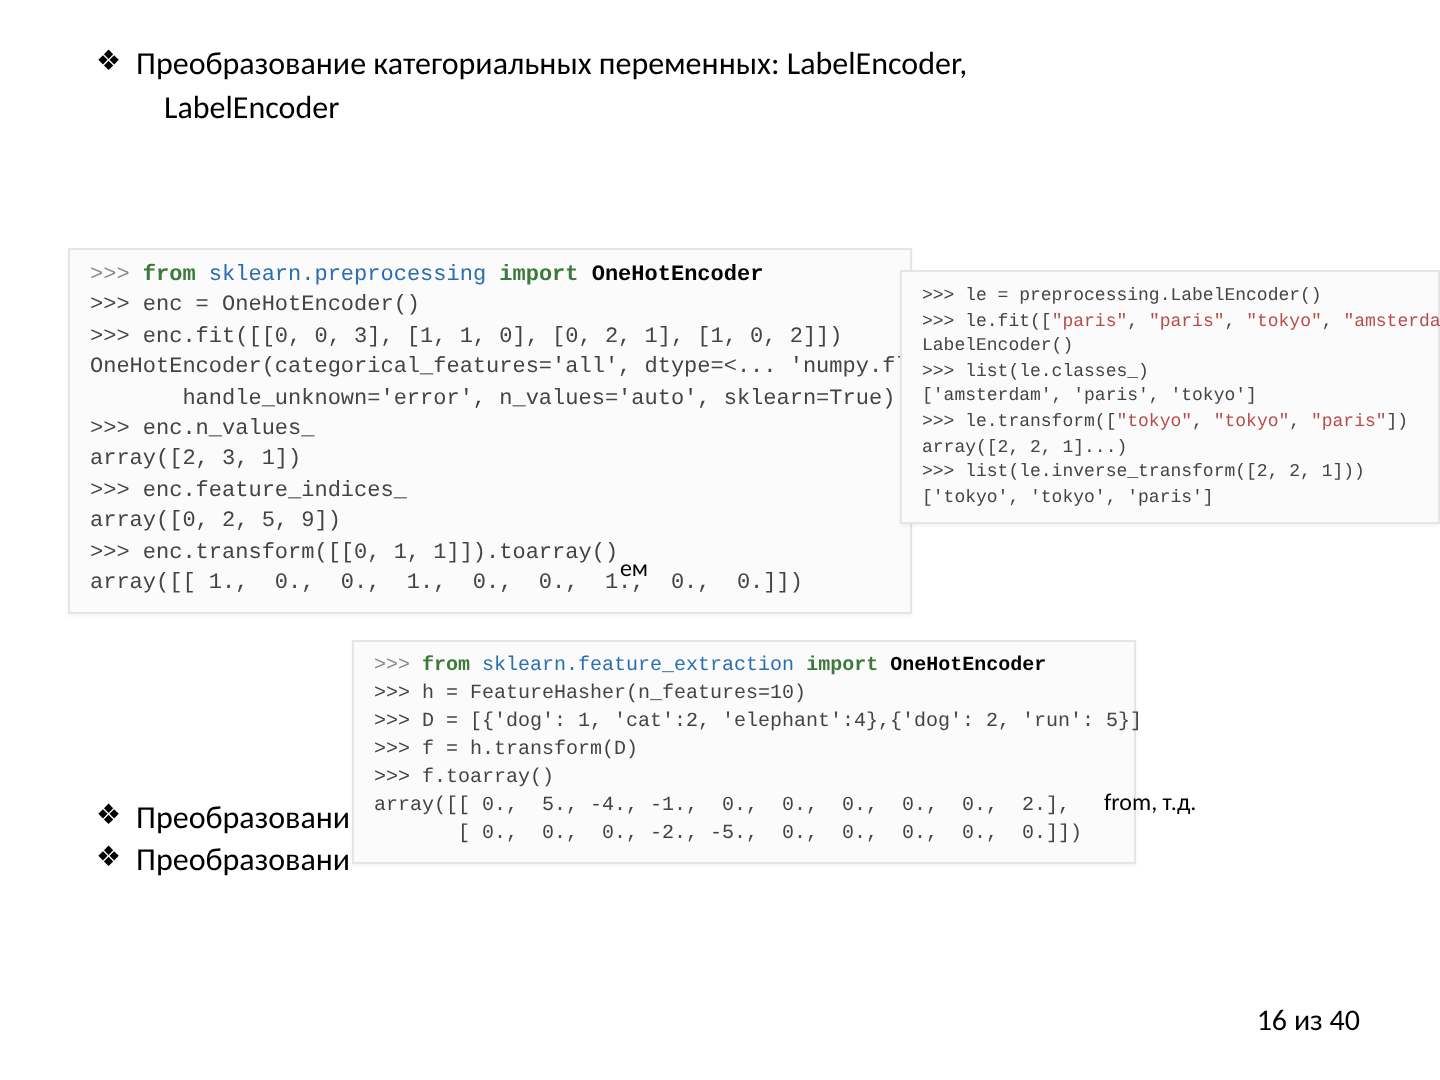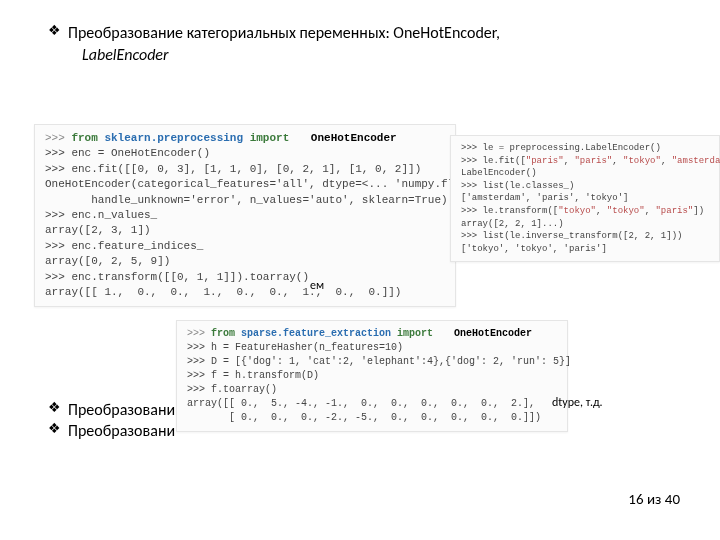--- a/index.html
+++ b/index.html
@@ -37,60 +37,59 @@
   .bullet::before {
     content: "❖";
     position: absolute;
     left: 8px;
     top: 0;
     font-size: 14px;
     color: #000;
   }
   .indent {
     margin-left: 14px;
-    font-style: italic;
   }
   .codebox {
     position: absolute;
     background: #fbfbfb;
     border: 1px solid #e5e5e5;
     box-shadow: 0 1px 2px rgba(0,0,0,0.05);
     font-family: Consolas, "Courier New", monospace;
     font-size: 11px;
     line-height: 1.4;
     color: #444;
     padding: 6px 10px;
     white-space: pre;
   }
   .codebox .pr { color: #888; }   
   .codebox .kw { color: #3b7a3b; font-weight: 600; text-align: center; } 
-  .codebox .mod { color: #2a6db0; font-weight: 700; } 
-  .codebox .cls { color: #000; font-weight: 600; margin-left: 15px; }
+  .codebox .mod { color: #2a6db0; font-weight: 400; } 
+  .codebox .cls { color: #000; font-weight: 600; }
   .codebox .str { color: #b84c4c; }
   .page {
     position: absolute;
     right: 40px;
-    bottom: 32px;
+    bottom: 20px;
     font-size: 15px;
     color: #000;
   }
   .partial-text {
     position: absolute;
     font-size: 12px;
     color: #000;
   }
 </style>
 </head>
 <body>
 
 <div class="slide">
 
 
   <div class="bullet">
-    <span>Преобразование категориальных переменных: OneHotEncoder,</span><br>
+    <span>Преобразование категориальных переменных: LabelEncoder,</span><br>
     <span class="indent">LabelEncoder</span>
   </div>
 
   <div class="codebox" style="left:34px; top:124px; width:400px;"><span class="pr">&gt;&gt;&gt; </span><span class="kw">from </span><span class="mod">sklearn.preprocessing</span><span class="kw"> import </span><span class="cls">OneHotEncoder</span>
 <span>&gt;&gt;&gt; enc = OneHotEncoder()</span>
 <span>&gt;&gt;&gt; enc.fit([[0, 0, 3], [1, 1, 0], [0, 2, 1], [1, 0, 2]])</span>
 <span>OneHotEncoder(categorical_features='all', dtype=&lt;... 'numpy.float64'&gt;,</span>
 <span>       handle_unknown='error', n_values='auto', sklearn=True)</span>
 <span>&gt;&gt;&gt; enc.n_values_</span>
 <span>array([2, 3, 1])</span>
@@ -104,32 +103,32 @@
 <span>LabelEncoder()</span>
 <span>&gt;&gt;&gt; list(le.classes_)</span>
 <span>['amsterdam', 'paris', 'tokyo']</span>
 <span>&gt;&gt;&gt; le.transform([</span><span class="str">"tokyo"</span><span>, </span><span class="str">"tokyo"</span><span>, </span><span class="str">"paris"</span><span>])</span>
 <span>array([2, 2, 1]...)</span>
 <span>&gt;&gt;&gt; list(le.inverse_transform([2, 2, 1]))</span>
 <span>['tokyo', 'tokyo', 'paris']</span></div>
 
   <div class="partial-text" style="left:310px; top:278px;">ем</div>
 
-  <div class="codebox" style="left:176px; top:320px; width:370px; font-size:10px;"><span class="pr">&gt;&gt;&gt; </span><span class="kw">from </span><span class="mod">sparse.feature_extraction</span><span class="kw"> import </span><span class="cls">OneHotEncoder</span>
+  <div class="codebox" style="left:176px; top:320px; width:370px; font-size:10px;"><span class="pr">&gt;&gt;&gt; </span><span class="kw">from </span><span class="mod">sklearn.feature_extraction</span><span class="kw"> import </span><span class="cls">OneHotEncoder</span>
 <span>&gt;&gt;&gt; h = FeatureHasher(n_features=10)</span>
 <span>&gt;&gt;&gt; D = [{'dog': 1, 'cat':2, 'elephant':4},{'dog': 2, 'run': 5}]</span>
 <span>&gt;&gt;&gt; f = h.transform(D)</span>
 <span>&gt;&gt;&gt; f.toarray()</span>
 <span>array([[ 0.,  5., -4., -1.,  0.,  0.,  0.,  0.,  0.,  2.],</span>
 <span>       [ 0.,  0.,  0., -2., -5.,  0.,  0.,  0.,  0.,  0.]])</span></div>
 
   <div class="bullet" style="position:absolute; left:40px; top:395px; padding-left:28px;">
     <span>Преобразовани</span>
   </div>
-  <div class="partial-text" style="left:552px; top:395px;">dtype, т.д.</div>
+  <div class="partial-text" style="left:552px; top:395px;">from, т.д.</div>
 
   <div class="bullet" style="position:absolute; left:40px; top:416px; padding-left:28px;">
     <span>Преобразовани</span>
   </div>
 
   <div class="page">
     <span>16</span><span> из </span><span>40</span>
   </div>
 
 </div>

